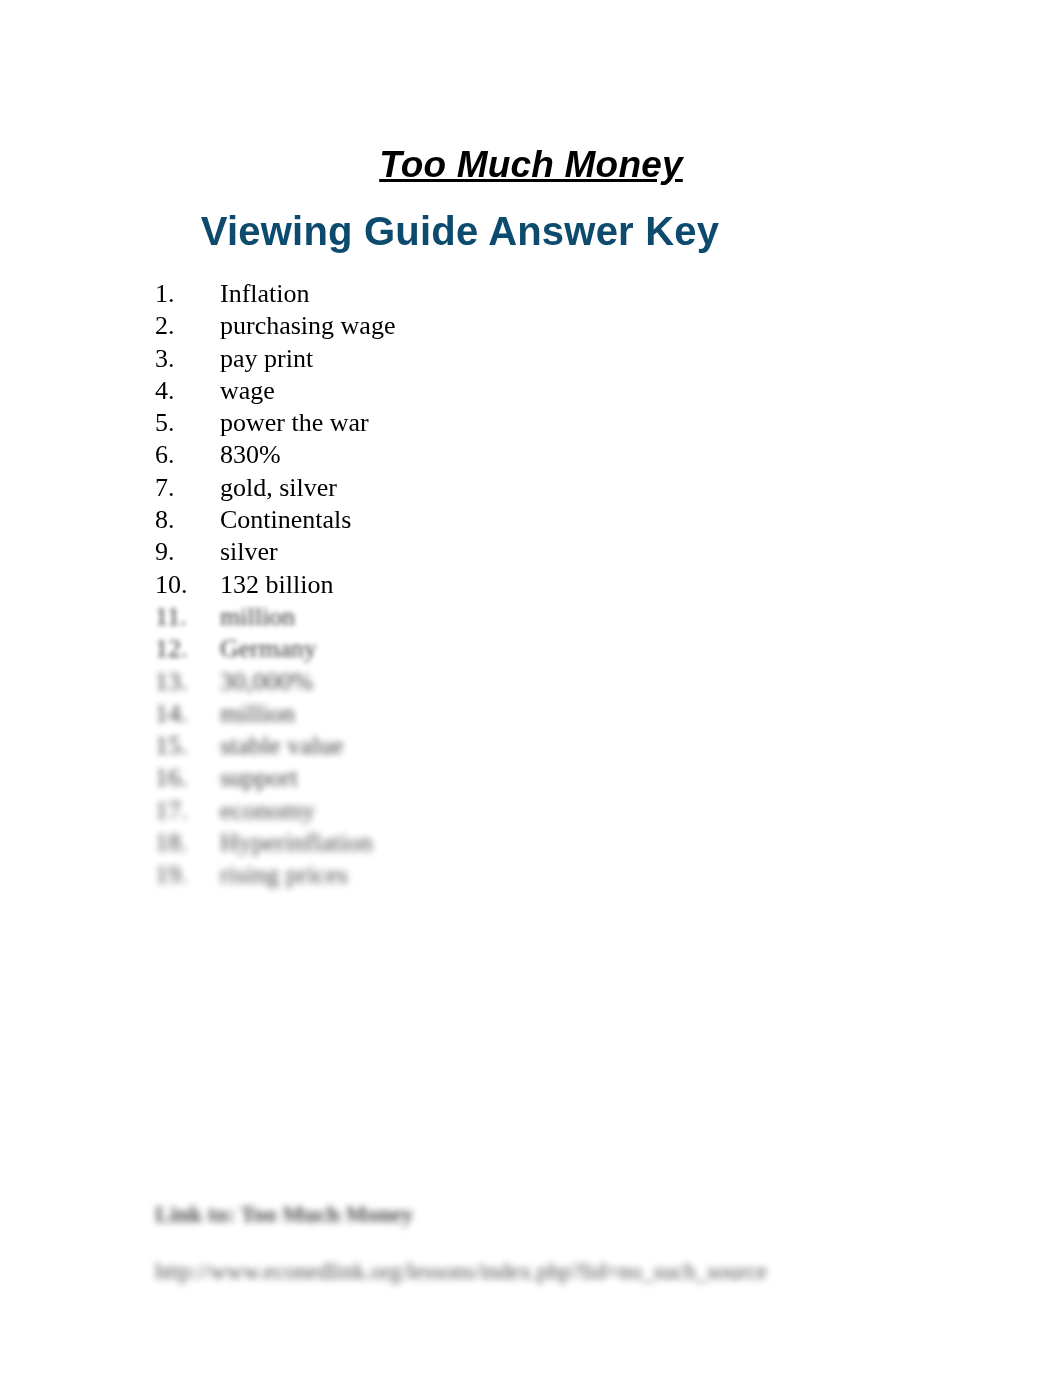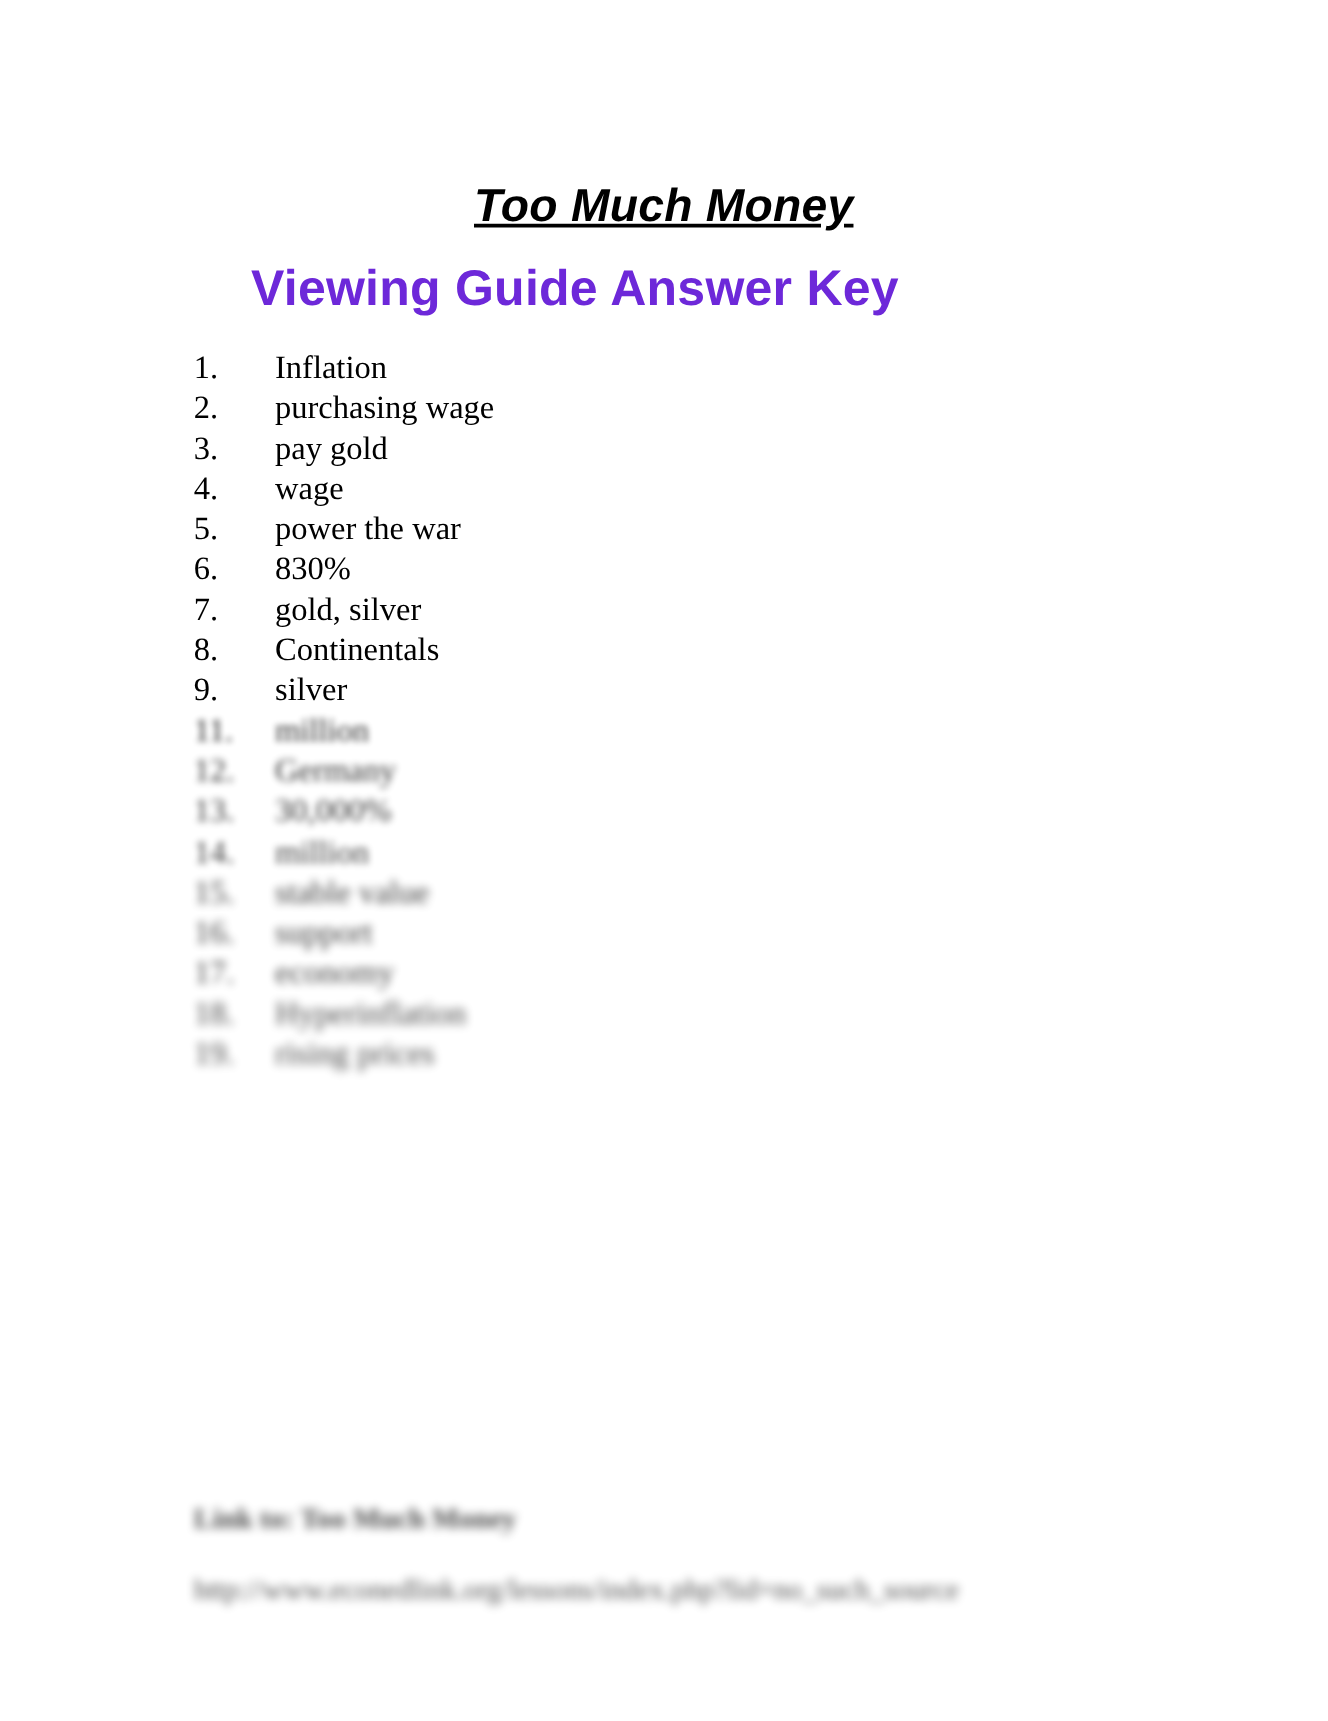--- a/index.html
+++ b/index.html
@@ -46,21 +46,21 @@
     left: 0;
     top: 206px;
     width: 920px;
     text-align: center;
     font-family: "Liberation Sans", "DejaVu Sans", sans-serif;
     font-weight: bold;
     font-style: normal;
     font-size: 40px;
     line-height: 50px;
     letter-spacing: 0.2px;
-    color: #6d28d9;
+    color: #0c4a6e;
   }
 
   
   .answer-list {
     position: absolute;
     left: 155px;
     top: 278px;
     width: 740px;
   }
 
@@ -133,21 +133,21 @@
       <div class="answer-row">
         <span class="answer-num">1.</span>
         <span class="answer-text">Inflation</span>
       </div>
       <div class="answer-row">
         <span class="answer-num">2.</span>
         <span class="answer-text">purchasing wage</span>
       </div>
       <div class="answer-row">
         <span class="answer-num">3.</span>
-        <span class="answer-text">pay gold</span>
+        <span class="answer-text">pay print</span>
       </div>
       <div class="answer-row">
         <span class="answer-num">4.</span>
         <span class="answer-text">wage</span>
       </div>
       <div class="answer-row">
         <span class="answer-num">5.</span>
         <span class="answer-text">power the war</span>
       </div>
       <div class="answer-row">
@@ -158,20 +158,24 @@
         <span class="answer-num">7.</span>
         <span class="answer-text">gold, silver</span>
       </div>
       <div class="answer-row">
         <span class="answer-num">8.</span>
         <span class="answer-text">Continentals</span>
       </div>
       <div class="answer-row">
         <span class="answer-num">9.</span>
         <span class="answer-text">silver</span>
+      </div>
+      <div class="answer-row">
+        <span class="answer-num">10.</span>
+        <span class="answer-text">132 billion</span>
       </div>
       <div class="answer-row b1">
         <span class="answer-num">11.</span>
         <span class="answer-text">million</span>
       </div>
       <div class="answer-row b2">
         <span class="answer-num">12.</span>
         <span class="answer-text">Germany</span>
       </div>
       <div class="answer-row b3">

